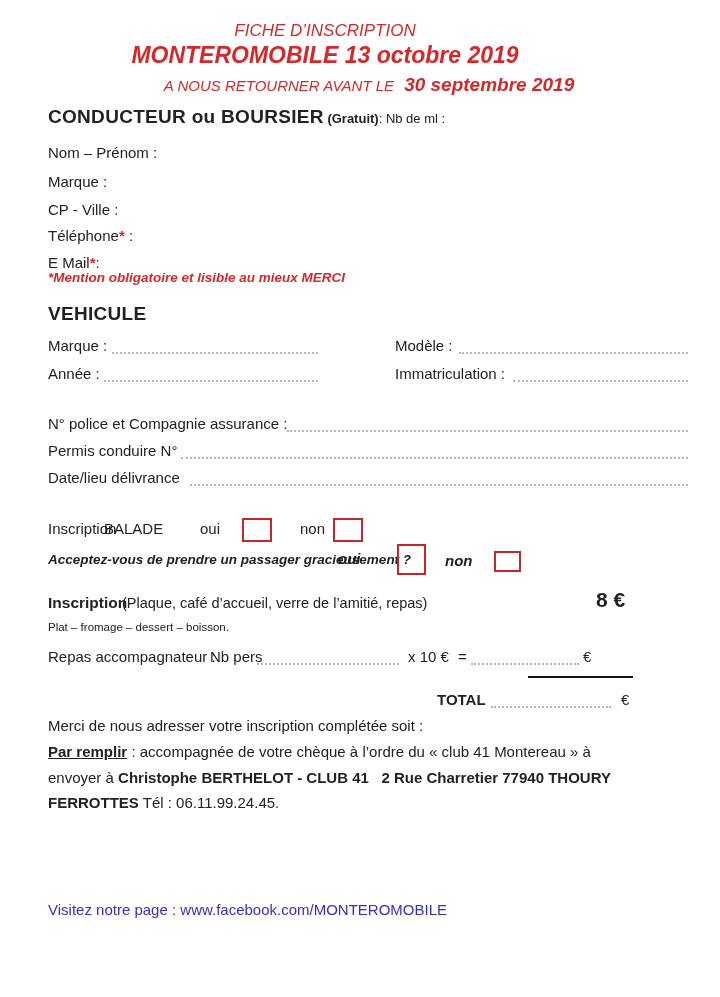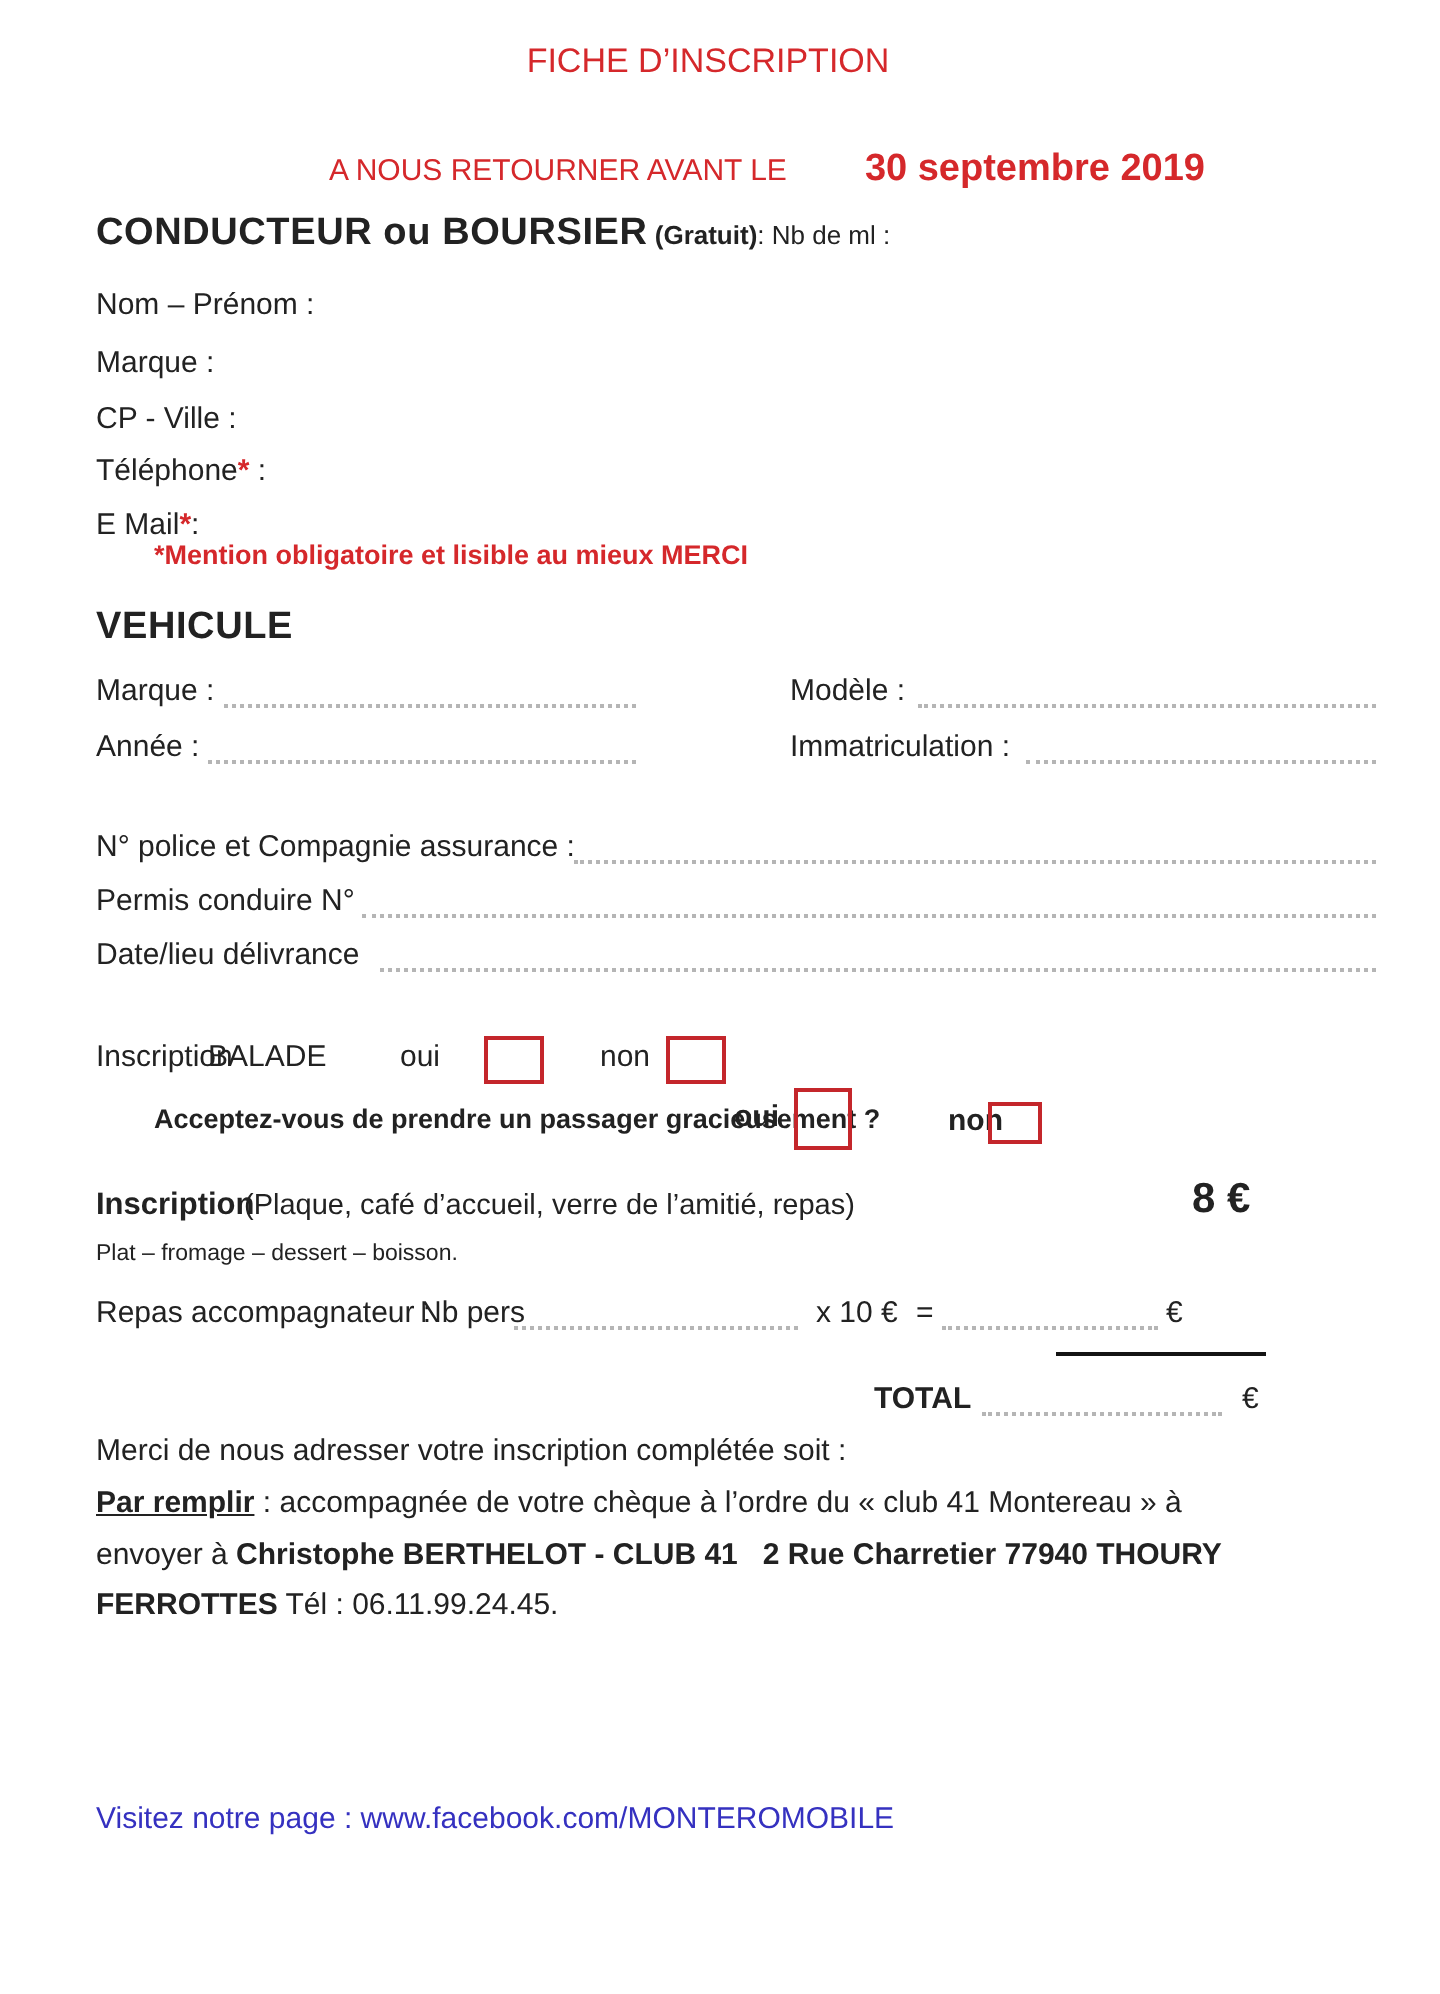--- a/index.html
+++ b/index.html
@@ -3,37 +3,38 @@
 <meta charset="utf-8">
 <style>
   html,body{margin:0;padding:0;background:#e8e8e8;}
   .page{
     position:relative;width:720px;height:997px;margin:0 auto;background:#ffffff;
     font-family:"Liberation Sans","DejaVu Sans",sans-serif;color:var(--ink);
     overflow:hidden;
   }
   .t{position:absolute;white-space:pre;font-size:15px;color:var(--ink);text-align:right;}
   .b{font-weight:bold;}
-  .i{padding-left:29px;}
+  .i{font-style:italic;}
   .u{text-decoration:underline;}
   .red{color:var(--red);}
   .blue{color:var(--blue);}
   .center{text-align:center;}
   .dot{position:absolute;height:0;border-bottom:2px dotted var(--dot);}
   .cb{position:absolute;border:2px solid var(--box);background:transparent;}
   .rule{position:absolute;height:0;border-top:2px solid #141414;}
   .par{position:absolute;font-size:15px;line-height:25.5px;white-space:pre-wrap;color:var(--ink);}
   .star{color:var(--red);font-weight:bold;}
 </style>
 </head>
 <body>
 
 <div class="page">
 
   <div class="t i red center" style="left:0px;top:21px;width:650px;font-size:17px;">FICHE D’INSCRIPTION</div>
+  <div class="t i b red center" style="left:0px;top:42px;width:650px;font-size:23px;">MONTEROMOBILE 13 octobre 2019</div>
   <div class="t center" style="left:0px;top:74px;width:650px;margin-left:44px;"><span class="i red" style="font-size:15px;">A NOUS RETOURNER AVANT LE</span><span class="i b red" style="font-size:19px;margin-left:10px;">30 septembre 2019</span></div>
 
   <div class="t" style="left:48px;top:106px;"><span class="b" style="font-size:19px;letter-spacing:0.3px;">CONDUCTEUR ou BOURSIER</span><span class="b" style="font-size:13px;"> (Gratuit)</span><span style="font-size:13px;">: Nb de ml :</span></div>
 
   <div class="t" style="left:48px;top:144px;"><span>Nom – Prénom</span><span class="star"></span><span> :</span></div>
   <div class="t" style="left:48px;top:173px;"><span>Marque</span><span class="star"></span><span> :</span></div>
   <div class="t" style="left:48px;top:201px;"><span>CP - Ville</span><span class="star"></span><span> :</span></div>
   <div class="t" style="left:48px;top:227px;"><span>Téléphone</span><span class="star">*</span><span> :</span></div>
   <div class="t" style="left:48px;top:254px;"><span>E Mail</span><span class="star">*</span><span>:</span></div>
   <div class="t i b red" style="left:48px;top:270px;font-size:13.5px;">*Mention obligatoire et lisible au mieux MERCI</div>

